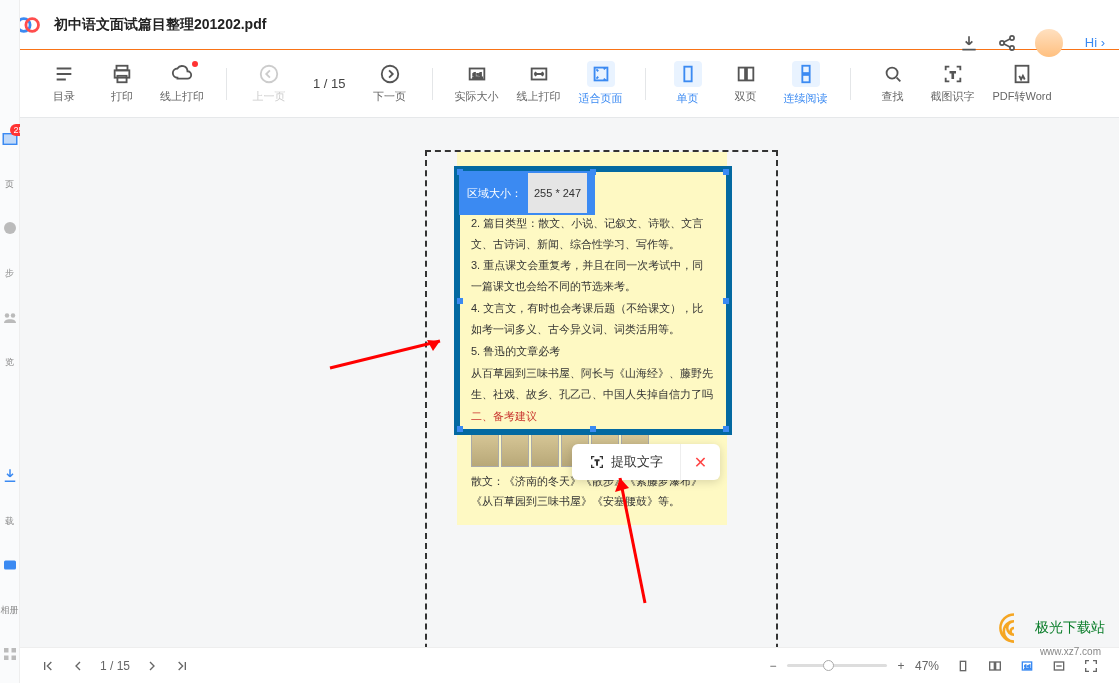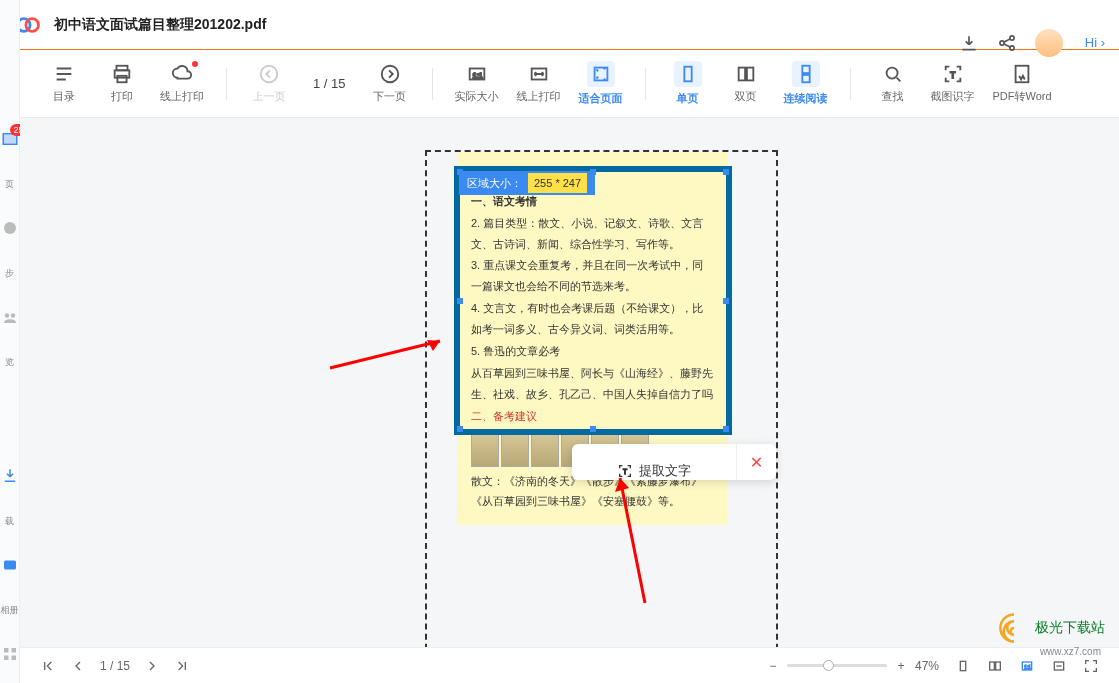--- a/index.html
+++ b/index.html
@@ -15,21 +15,21 @@
 .avatar { width:28px; height:28px; border-radius:50%; background:linear-gradient(#ffe0c0,#ffc080); }
 .hi { color:#3b8af2; font-size:13px; margin-left:4px; }
 
 
 .toolbar { height:68px; background:#fff; display:flex; align-items:center; padding:4px 40px 4px 44px; gap:18px; border-bottom:1px solid #e6e8ea; }
 .tb-item { display:flex; flex-direction:column; align-items:center; gap:4px; min-width:40px; cursor:pointer; position:relative; }
 .tb-icon { width:22px; height:22px; color:#555; display:flex; align-items:center; justify-content:center; }
 .tb-icon.active { color:#3b8af2; }
 .tb-icon.disabled { color:#ccc; }
 .tb-label { font-size:11px; color:#666; white-space:nowrap; }
-.tb-label.active { color:#3b8af2;font-weight:bold; }
+.tb-label.active { color:#3b8af2; }
 .tb-label.disabled { color:#ccc; }
 .tb-item.boxed .tb-icon { background:#e9f3ff; border-radius:4px; padding:3px; width:28px; height:26px; }
 .red-dot { position:absolute; top:-2px; right:6px; width:6px; height:6px; background:#f33; border-radius:50%; }
 .page-counter { font-size:13px; color:#444; margin:0 6px; }
 .sep { width:1px; height:32px; background:#e4e6e8; margin:0 4px; }
 
 
 .left-rail { position:absolute; left:0; top:0; width:20px; height:100%; background:#fafbfc; border-right:1px solid #eee; display:flex; flex-direction:column; align-items:center; padding-top:130px; gap:28px; }
 .rail-item { width:18px; height:18px; position:relative; }
 .rail-badge { position:absolute; top:-6px; right:-8px; background:#f33; color:#fff; font-size:9px; border-radius:8px; padding:0 3px; line-height:12px; }
@@ -39,22 +39,22 @@
 .viewer { position:absolute; top:118px; left:20px; right:0; bottom:36px; background:#f5f6f7; overflow:hidden; display:flex; justify-content:center; }
 .doc-select-frame { position:absolute; left:405px; top:32px; width:353px; height:530px; border:2px dashed #333; }
 .doc-page { position:absolute; left:30px; top:0; width:270px; background:#fef9c3; padding:12px 14px; font-size:11px; line-height:1.9; color:#333; }
 .doc-title-hidden { color:#c8342e; text-align:center; font-size:12px; margin-bottom:4px; visibility:hidden;}
 .sel-rect { position:absolute; left:434px; top:48px; width:278px; height:269px; border:6px solid #0369a1; }
 .sel-handle { width:6px; height:6px; background:#3b8af2; position:absolute; }
 .hTL{top:-3px;left:-3px}.hTM{top:-3px;left:50%;margin-left:-3px}.hTR{top:-3px;right:-3px}
 .hML{top:50%;left:-3px;margin-top:-3px}.hMR{top:50%;right:-3px;margin-top:-3px}
 .hBL{bottom:-3px;left:-3px}.hBM{bottom:-3px;left:50%;margin-left:-3px}.hBR{bottom:-3px;right:-3px}
 .size-badge { position:absolute; top:-1px; left:-1px; background:#3b8af2; color:#fff; font-size:11px; padding:2px 8px; display:flex; align-items:center; }
-.size-badge .val { background:#fde047; color:#333; padding:4px 6px; margin-left:6px; font-size:11px; }
-.ocr-popup { position:absolute; left:552px; top:326px; width:204px; height:36px; background:#fff; border-radius:6px; box-shadow:0 2px 10px rgba(0,0,0,.15); display:flex; align-items:flex-end; }
+.size-badge .val { background:#e5e5e5; color:#333; padding:14px 6px; margin-left:6px; font-size:11px; }
+.ocr-popup { position:absolute; left:552px; top:326px; width:148px; height:36px; background:#fff; border-radius:6px; box-shadow:0 2px 10px rgba(0,0,0,.15); display:flex; align-items:center; }
 .ocr-btn { flex:1; display:flex; align-items:center; justify-content:center; gap:6px; font-size:13px; color:#333; cursor:pointer; }
 .ocr-close { width:40px; display:flex; align-items:center; justify-content:center; color:#f44; font-size:16px; cursor:pointer; border-left:1px solid #eee; height:100%; }
 
 
 .arrow { position:absolute; pointer-events:none; }
 .arrow svg line { stroke:#ff0000; stroke-width:3; }
 .arrow svg polygon { fill:#ff0000; }
 
 
 .doc-text p { margin:1px 0; }

